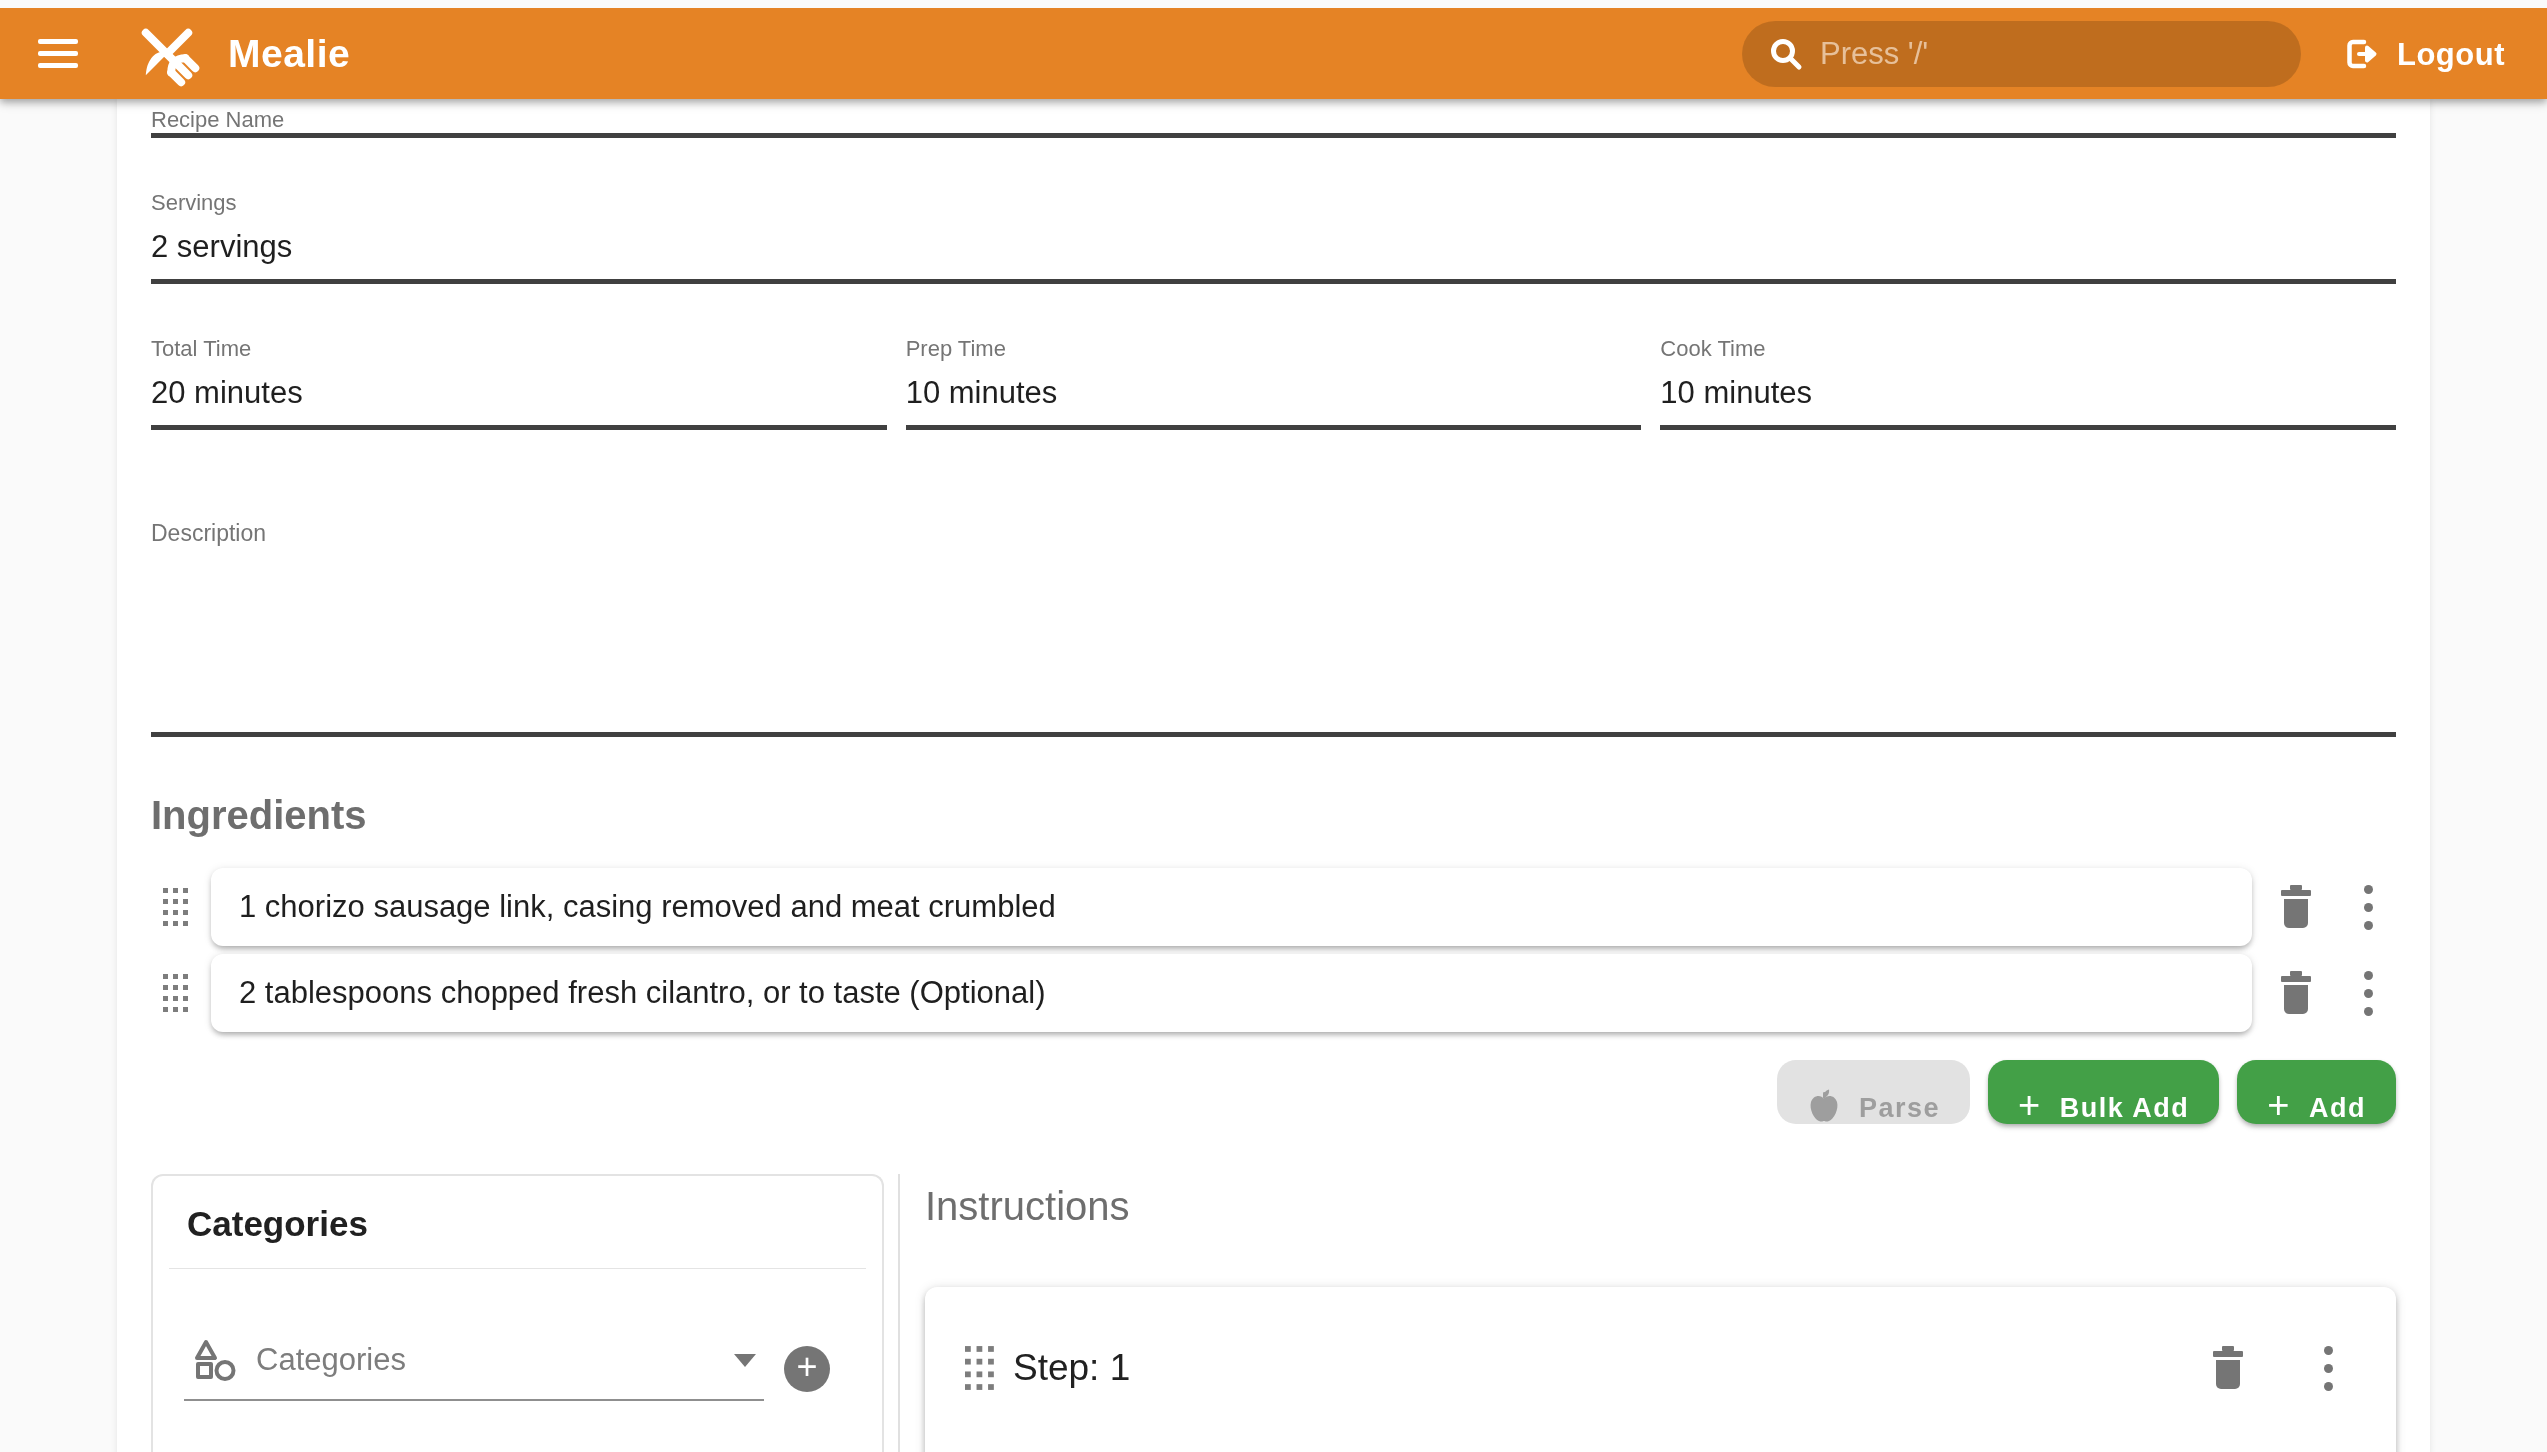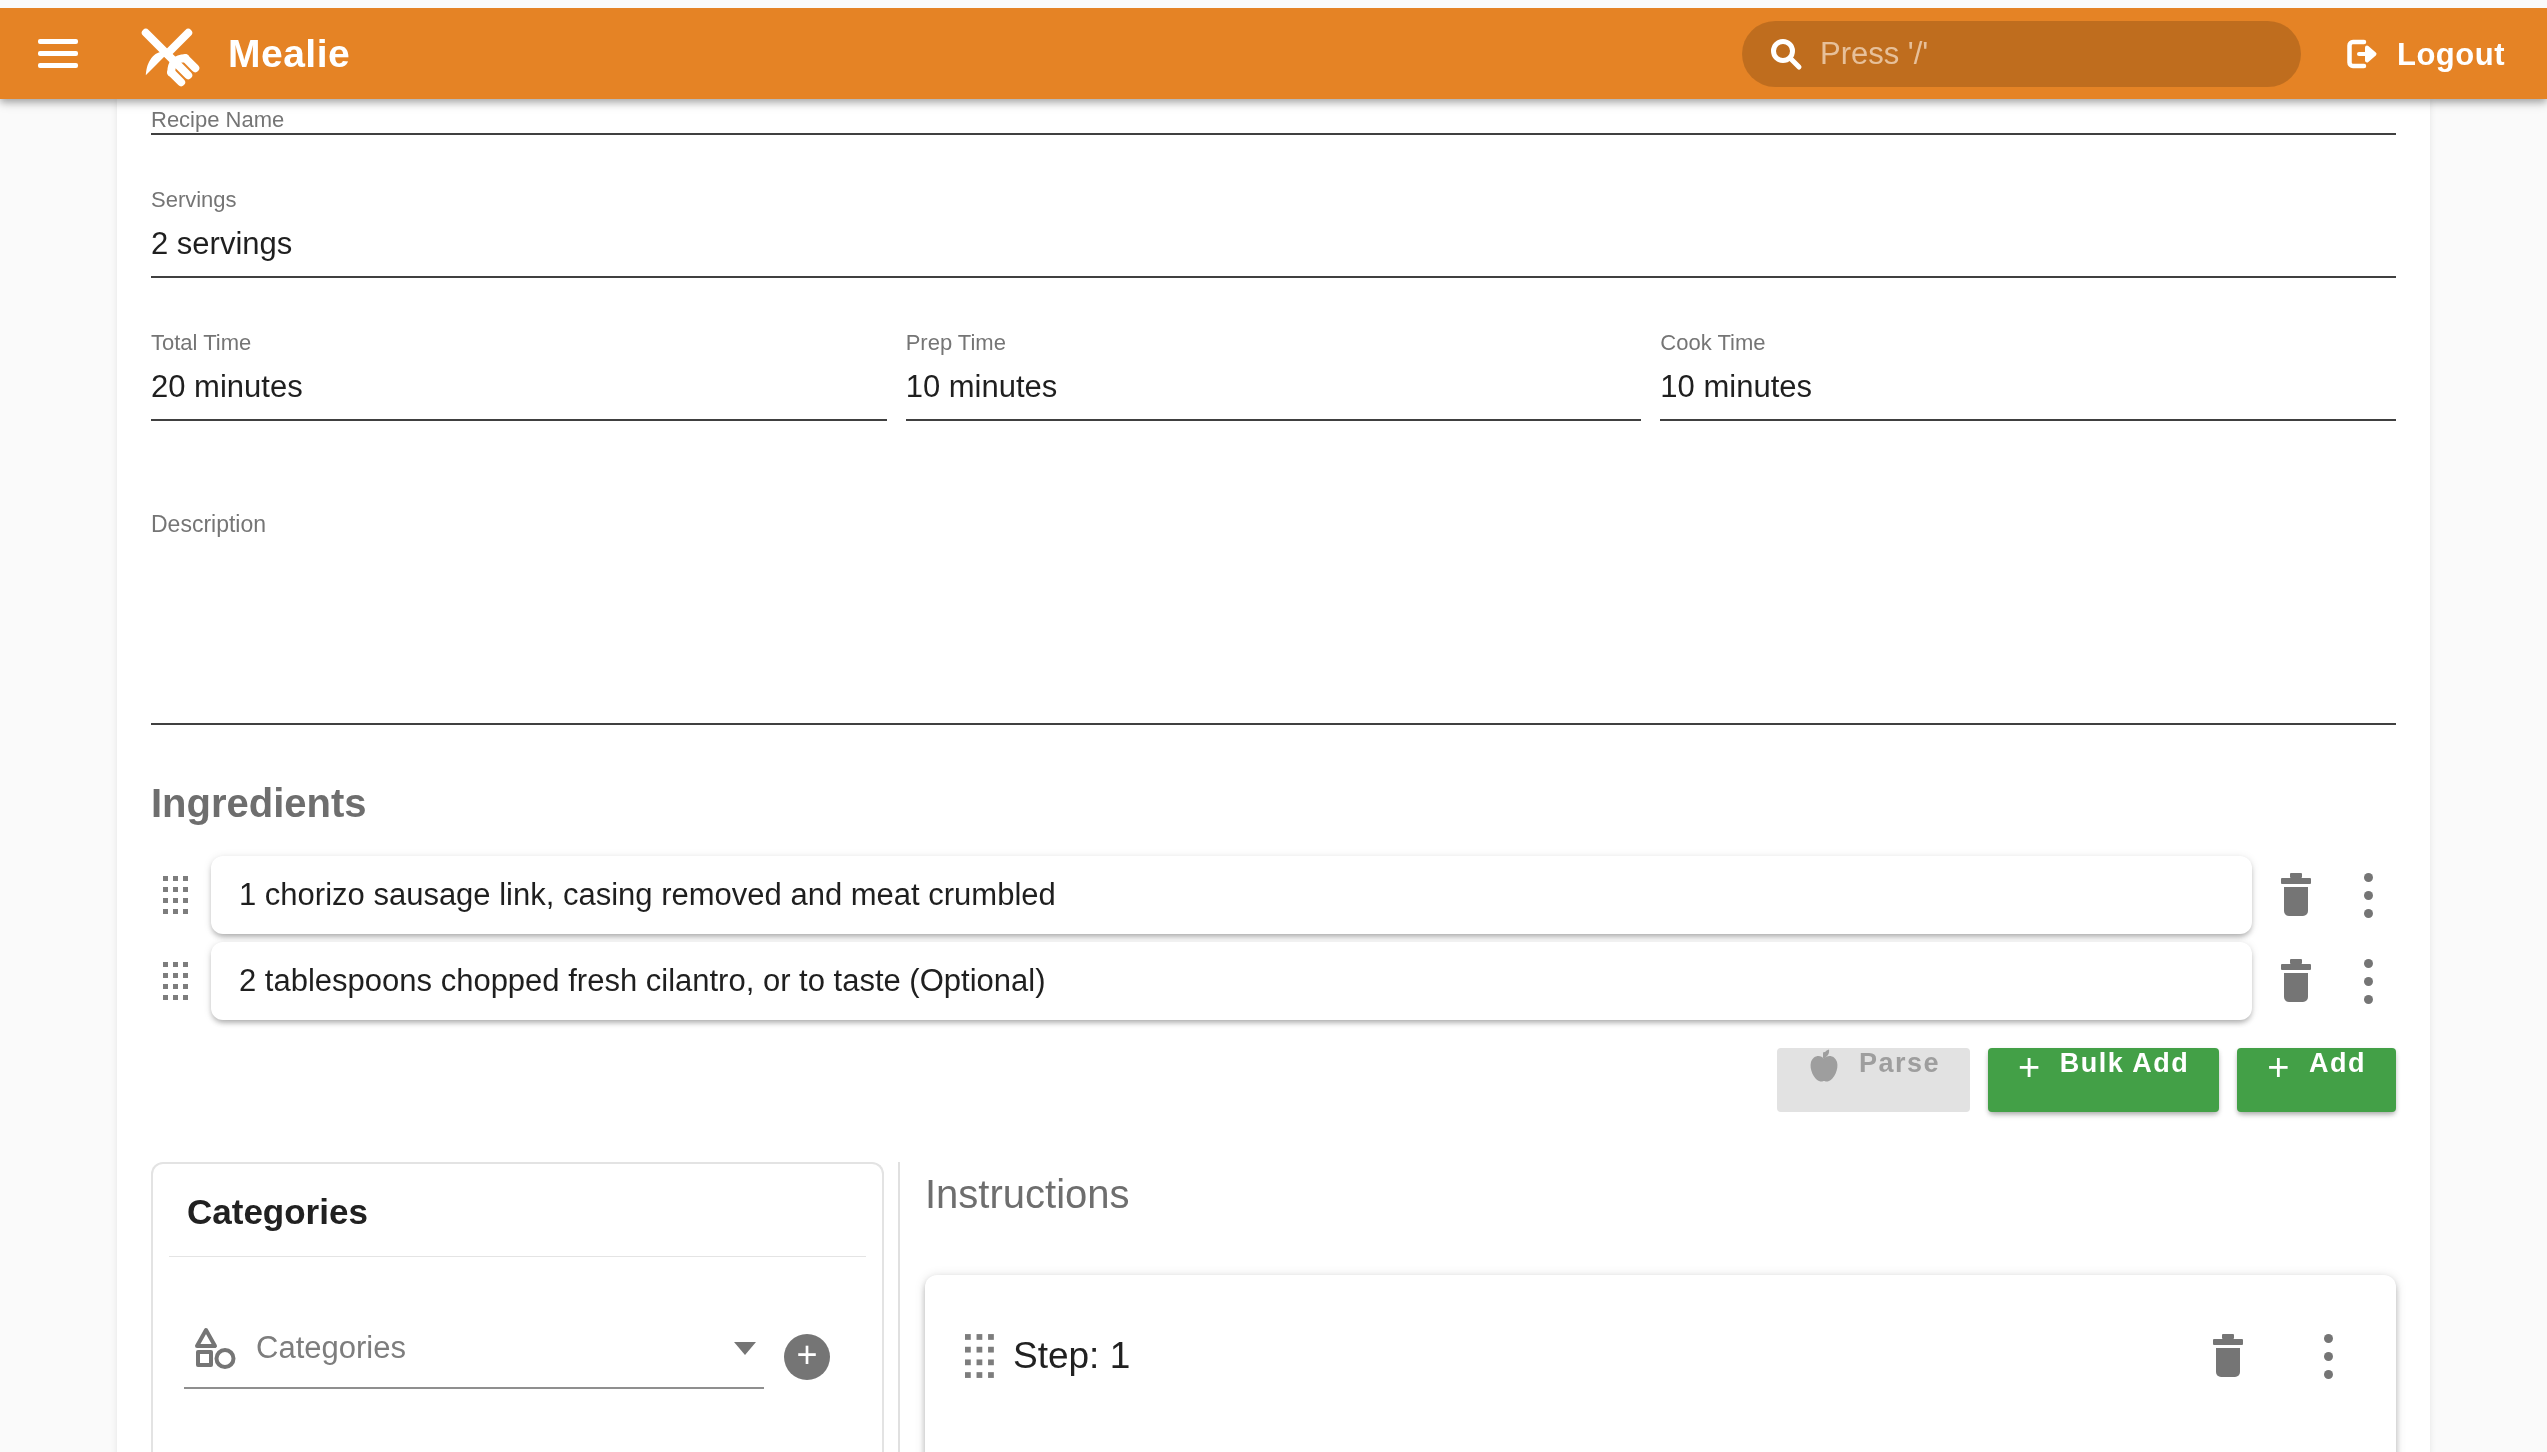--- a/index.html
+++ b/index.html
@@ -40,21 +40,21 @@
     box-shadow:0 0 7px rgba(0,0,0,0.09);
     padding:8px 34px 0 34px; position:relative;
   }
 
   .field { margin-top:0; }
   .field .flabel { font-size:22px; color:#757575; display:block; }
   .field input.fvalue {
     display:block; width:100%; border:none; outline:none; background:transparent;
     font-size:31px; color:#1f1f1f; padding:13px 0 14px 0; font-family:inherit;
   }
-  .underline { border-bottom:2px solid #404040; }
+  .underline { border-bottom:5px solid #404040; }
 
   .mt-servings { margin-top:52px; }
   .times-row { display:flex; gap:19px; margin-top:52px; }
   .times-row .field { flex:1; }
 
   .desc-field { margin-top:90px; }
   .desc-field .dlabel { font-size:23px; color:#757575; }
   .desc-field textarea {
     display:block; width:100%; height:185px; border:none; outline:none; resize:none;
     background:transparent; font-family:inherit; font-size:31px; color:#1f1f1f;
@@ -76,21 +76,21 @@
     font-size:31px; color:#1f1f1f; font-family:inherit;
   }
   .icon-btn { border:none; background:transparent; cursor:pointer; display:flex; align-items:center; justify-content:center; width:56px; height:56px; flex:none; }
   .ing-row .icon-btn.trash { margin-left:16px; }
   .ing-row .icon-btn.kebab { margin-left:16px; }
   .kebab-dots { display:flex; flex-direction:column; gap:9px; }
   .kebab-dots i { width:9px; height:9px; border-radius:50%; background:#757575; }
 
   .ing-actions { display:flex; justify-content:flex-end; align-items:center; gap:18px; margin-top:28px; }
   .btn {
-    height:64px; border:none; border-radius:4px; display:flex; align-items:flex-start;
+    height:64px; border:none; border-radius:19px; display:flex; align-items:flex-end;
     padding:0 30px; font-family:inherit; font-size:27px; font-weight:700; letter-spacing:1.5px;
     cursor:pointer; box-shadow:0 4px 6px -2px rgba(0,0,0,0.25), 0 2px 4px rgba(0,0,0,0.15);
   }
   .btn .plus { font-size:38px; font-weight:500; margin-right:18px; line-height:1; }
   .btn-green { background:#43A047; color:#fff; }
   .btn-disabled { background:#E2E2E2; color:#9e9e9e; box-shadow:none; cursor:default; }
   .btn-disabled svg { margin-right:18px; }
 
   
   .lower { display:flex; margin-top:50px; align-items:stretch; min-height:279px; }

